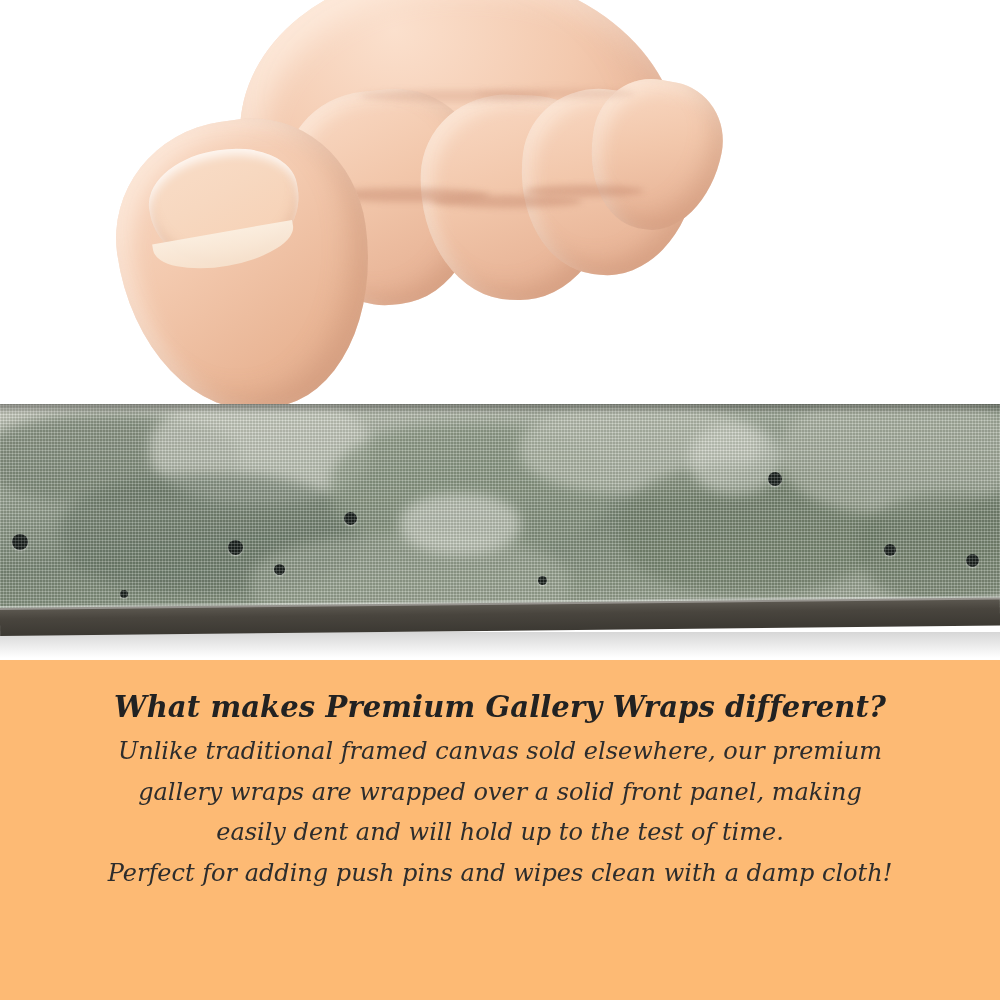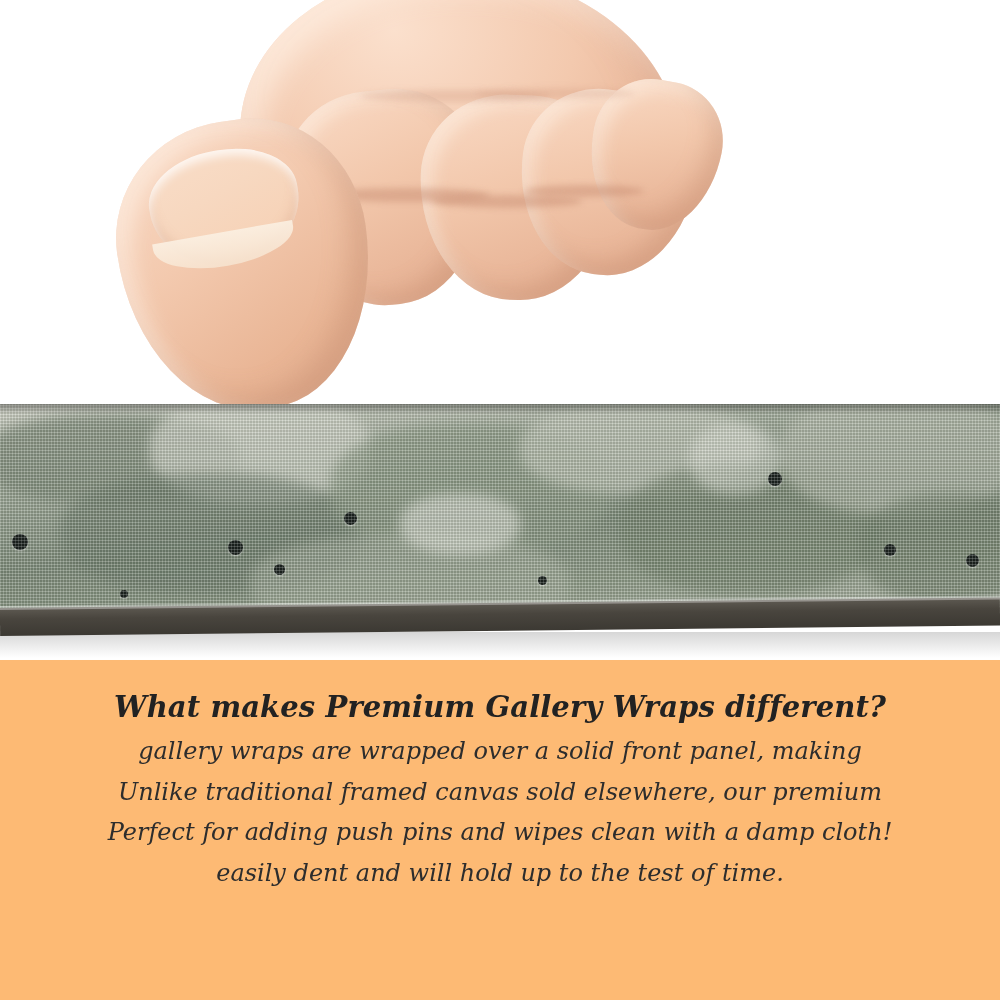--- a/index.html
+++ b/index.html
@@ -260,20 +260,20 @@
 
     <div class="strip-shadow"></div>
     <div class="edge-highlight"></div>
     <div class="edge-dark"></div>
     <div class="under-shadow"></div>
   </div>
 
   <div class="caption">
     <div class="caption-heading">What makes Premium Gallery Wraps different?</div>
     <div class="caption-body">
+      <p>Unlike traditional framed canvas sold elsewhere, our premium</p>
       <p>gallery wraps are wrapped over a solid front panel, making</p>
-      <p>Unlike traditional framed canvas sold elsewhere, our premium</p>
+      <p>easily dent and will hold up to the test of time.</p>
       <p>Perfect for adding push pins and wipes clean with a damp cloth!</p>
-      <p>easily dent and will hold up to the test of time.</p>
     </div>
   </div>
 
 </div>
 
 </body></html>

